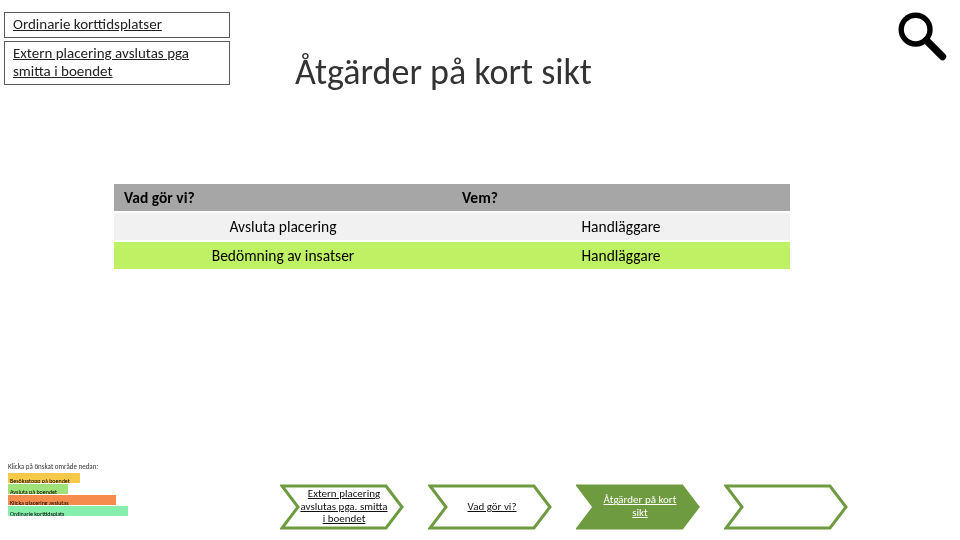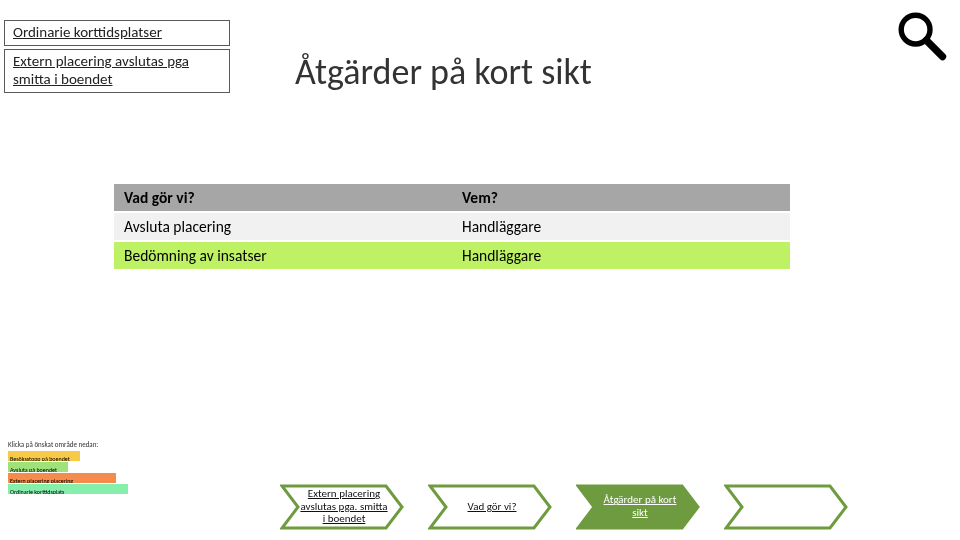--- a/index.html
+++ b/index.html
@@ -1,20 +1,20 @@
 <!DOCTYPE html>
 <html><head>
 <meta charset="utf-8">
 <style>
   * { box-sizing: border-box; margin: 0; padding: 0; }
   html, body { width: 960px; height: 540px; font-family: "Segoe UI", Calibri, Arial, sans-serif; background: #fff; color: #000; overflow: hidden; }
   .slide { position: relative; width: 960px; height: 540px; }
 
   
-  .breadcrumbs { position: absolute; top: 20px; left: 4px; width: 226px; }
+  .breadcrumbs { position: absolute; top: 12px; left: 4px; width: 226px; }
   .breadcrumb-item {
     border: 1px solid #5a5a5a;
     background: #fff;
     padding: 3px 8px 4px 8px;
     font-size: 15px;
     line-height: 1.15;
     margin-bottom: 3px;
     text-decoration: underline;
     color: #222;
   }
@@ -51,28 +51,28 @@
     font-weight: 400;
   }
   .tbl th {
     background: #a6a6a6;
     color: #000;
     font-weight: 700;
     border-bottom: 2px solid #fff;
   }
   .tbl tr.row-alt td { background: #f1f1f1; }
   .tbl tr.row td { background: #bef264; }
-  .tbl td { border-bottom: 2px solid #fff; }
+  .tbl td { border-bottom: 2px solid #fff; text-align: center; }
   .col1 { width: 50%; }
   .col2 { width: 50%; }
 
   
   .thumb {
     position: absolute;
-    left: 8px; bottom: 45px;
+    left: 8px; bottom: 23px;
     width: 120px;
     font-size: 6px;
     color: #444;
   }
   .thumb .cap { font-size: 7px; margin-bottom: 2px; color: #333; }
   .thumb .bar { height: 10px; margin-bottom: 1px; color: #000; padding: 4px 2px; line-height: 8px; overflow: hidden; white-space: nowrap; }
   .b1 { background: #f7c948; width: 60%; }
   .b2 { background: #9fe27a; width: 50%; }
   .b3 { background: #f58b4c; width: 90%; }
   .b4 { background: #86efac; width: 100%; }
@@ -138,21 +138,21 @@
         <td>Bedömning av insatser</td>
         <td>Handläggare</td>
       </tr>
     </tbody>
   </table>
 
   <div class="thumb">
     <div class="cap">Klicka på önskat område nedan:</div>
     <div class="bar b1">Besöksstopp på boendet</div>
     <div class="bar b2">Avsluta på boendet</div>
-    <div class="bar b3">Extern placering placering</div>
+    <div class="bar b3">Klicka placering avslutas</div>
     <div class="bar b4">Ordinarie korttidsplats</div>
   </div>
 
   <div class="chevnav">
 
     <div class="chev chev-white">
       <svg viewBox="0 0 124 46" preserveAspectRatio="none">
           <path d="M2 2 H106 L122 23 L106 44 H2 L18 23 Z"></path>
         </svg>
       <span class="chev-text">Extern placering avslutas pga. smitta i boendet</span>

